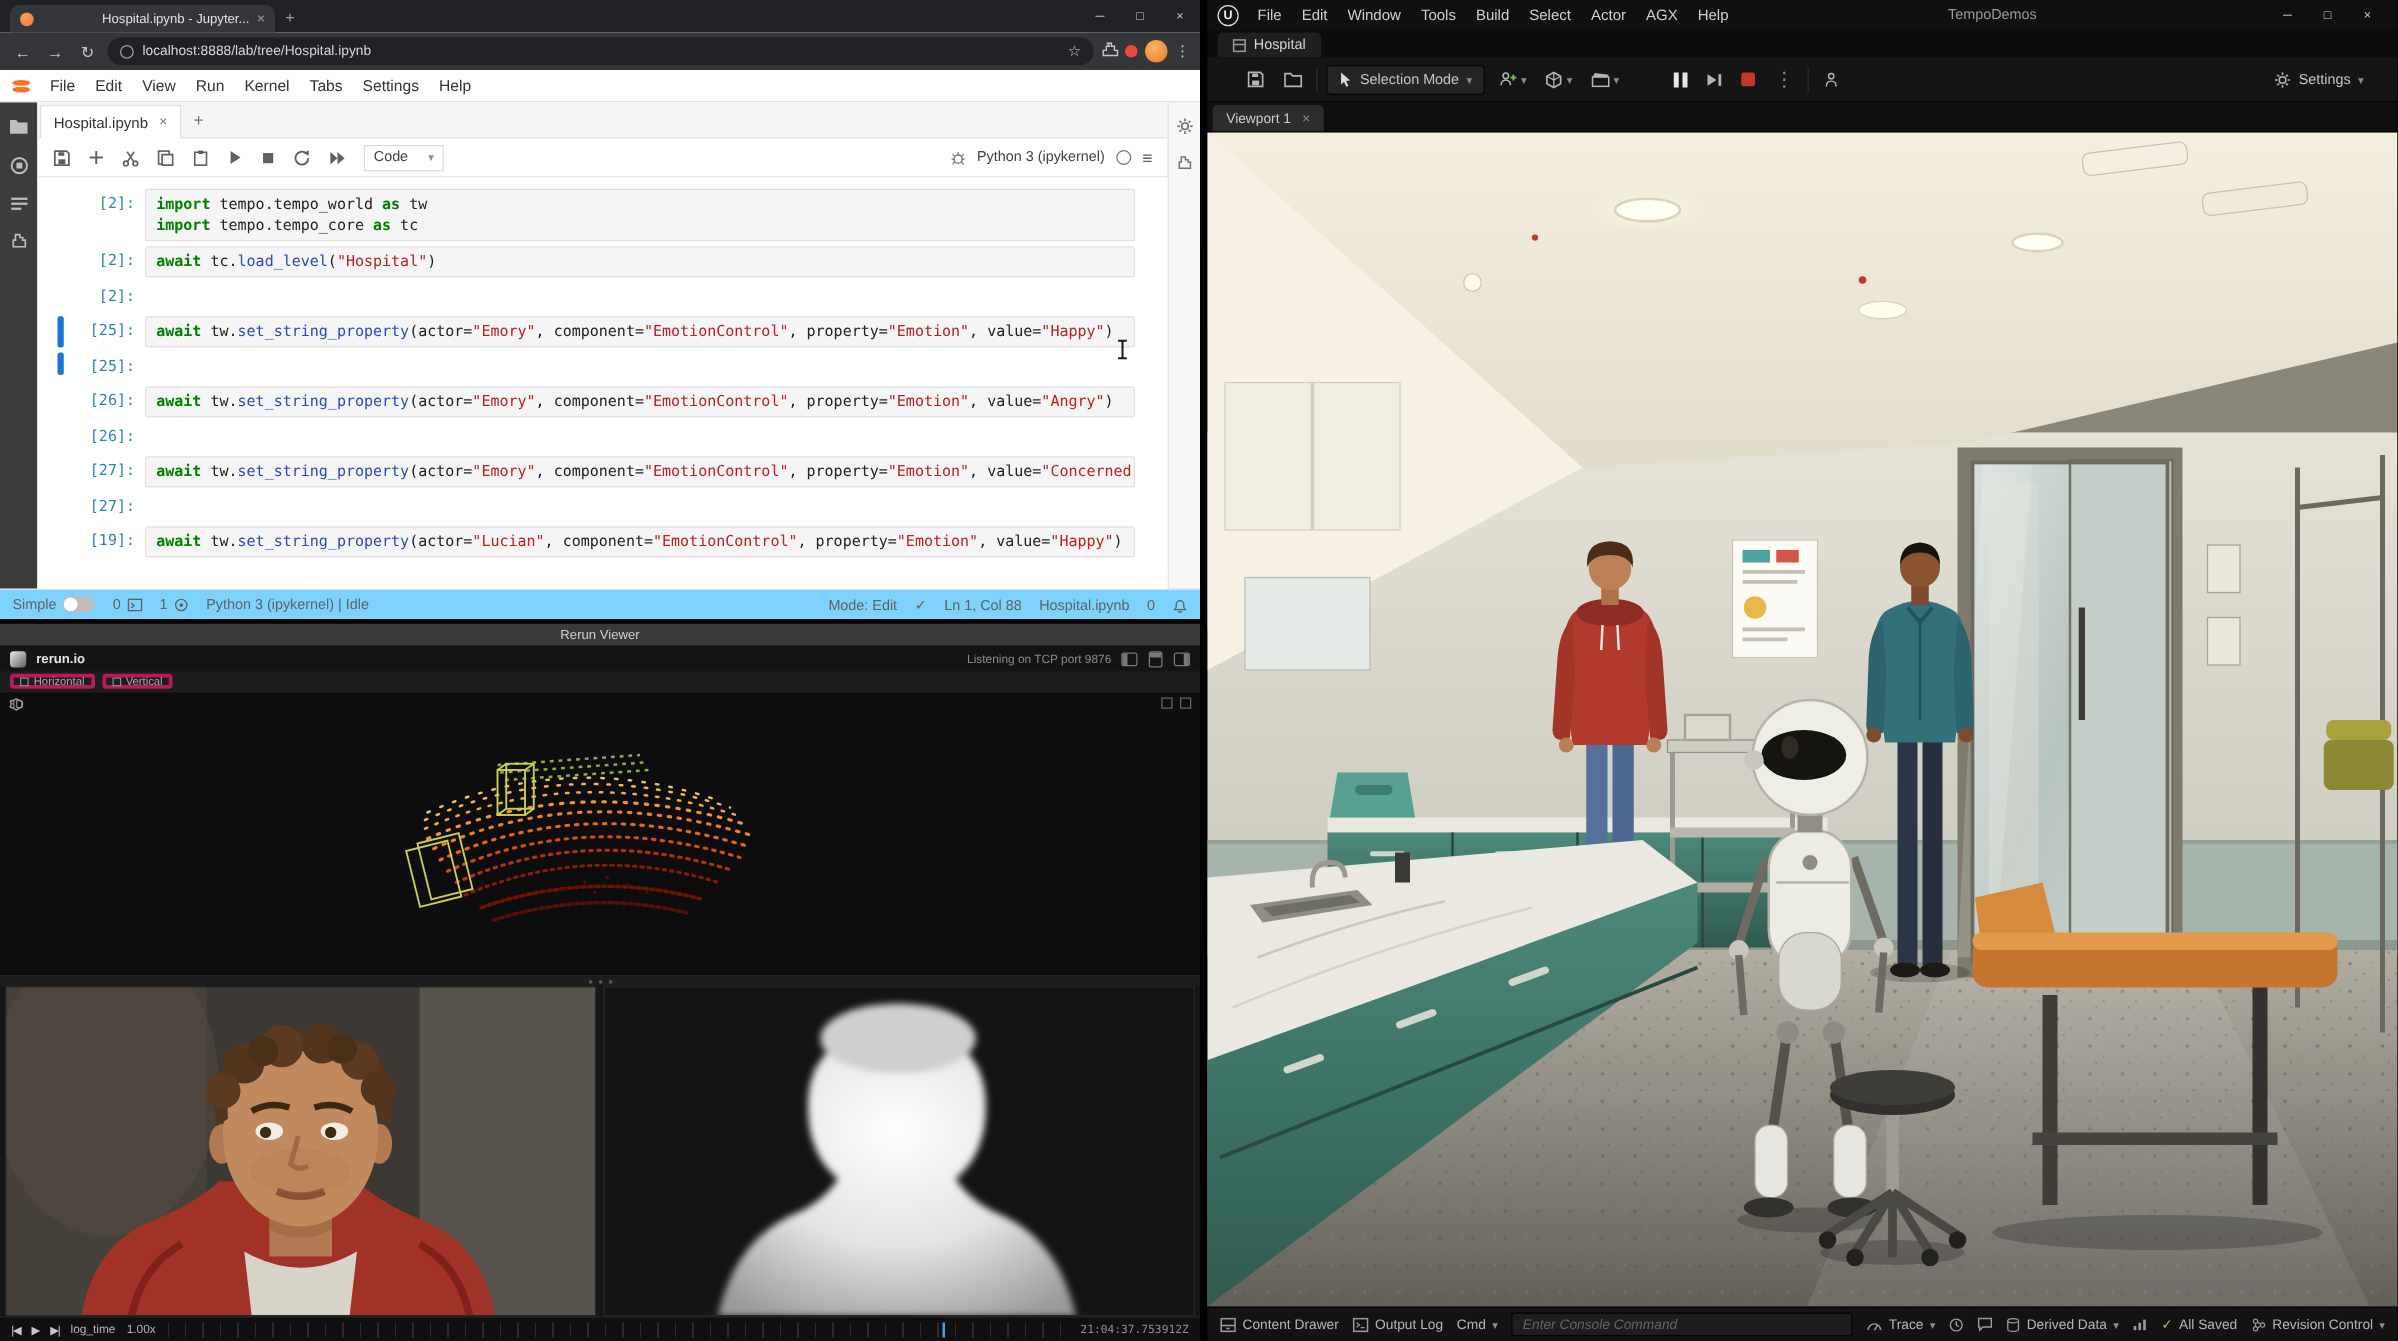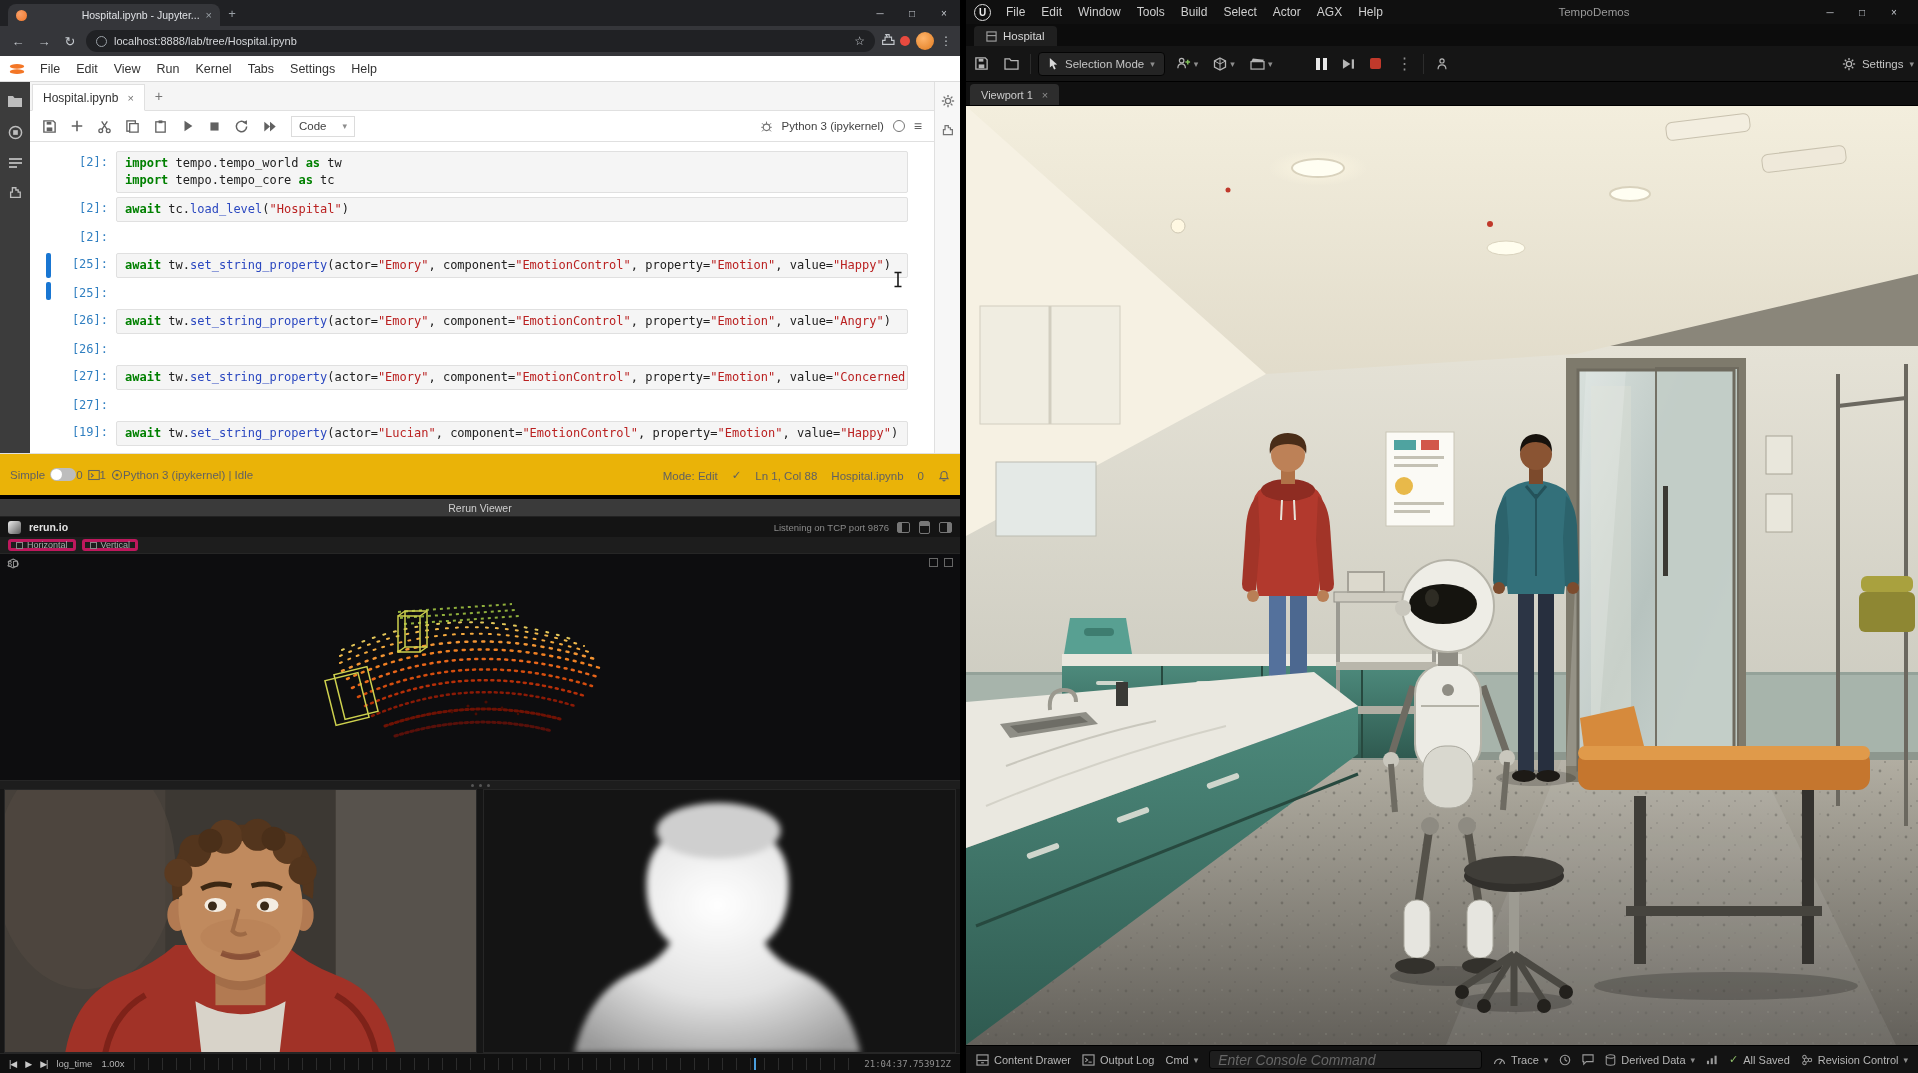--- a/index.html
+++ b/index.html
@@ -59,22 +59,22 @@
   .cellbar{width:5px;border-radius:2px;margin-right:3px;background:transparent;flex:none;}
   .cell.selected .cellbar{background:#1976d2;}
   .prompt{width:62px;flex:none;text-align:right;padding:4px 8px 0 0;color:#307fc1;
           font:12px "DejaVu Sans Mono",monospace;}
   .cellinput{flex:1;background:#f5f5f5;border:1px solid #e0e0e0;border-radius:2px;padding:3px 8px;
              font:12px/17px "DejaVu Sans Mono",monospace;color:#212121;white-space:pre;overflow:hidden;}
   .cell.outrow .cellinput{background:transparent;border-color:transparent;min-height:16px;}
   .tok-kw{color:#008000;font-weight:bold;}
   .tok-str{color:#ba2121;}
   .tok-fn{color:#2b48c0;}
-  .jl-status{height:42px;background:#eab308;border-top:1px solid #e0e0e0;display:flex;align-items:center;
-             gap:0;padding:0 10px;font-size:11.5px;color:#616161;flex:none;}
+  .jl-status{height:24px;background:#7dd3fc;border-top:1px solid #e0e0e0;display:flex;align-items:center;
+             gap:14px;padding:0 10px;font-size:11.5px;color:#616161;flex:none;}
   .toggle{width:26px;height:13px;border-radius:7px;background:#bdbdbd;position:relative;}
   .toggle:before{content:"";position:absolute;left:1px;top:1px;width:11px;height:11px;border-radius:50%;background:#fff;}
   .sb-group{display:flex;align-items:center;gap:5px;}
   .sb-right{margin-left:auto;display:flex;align-items:flex-end;gap:14px;}
   .mouse-cursor{position:absolute;left:893px;top:271px;z-index:60;}
 
   
   #rerun{left:0;top:499px;width:960px;height:574px;background:#161616;display:flex;flex-direction:column;}
   .rr-title{height:18px;background:#3a3a3a;border-bottom:1px solid #222;color:#cfcfcf;font-size:10.5px;
             display:flex;align-items:center;justify-content:center;flex:none;}
@@ -112,41 +112,41 @@
   .ue-titlebar{height:24px;background:#101010;display:flex;align-items:center;gap:2px;padding:0 8px;
                color:#cfcfcf;font-size:12px;flex:none;}
   .ue-logo{width:17px;height:17px;border:1.5px solid #ddd;border-radius:50%;display:flex;align-items:center;
            justify-content:center;color:#eee;font-size:10px;font-weight:bold;margin-right:6px;}
   .ue-titlebar .mi{padding:0 7px;}
   .ue-project{margin-left:auto;color:#9a9a9a;font-size:11.5px;margin-right:16px;}
   .ue-tabrow{height:22px;background:#0c0c0c;display:flex;align-items:flex-end;padding-left:8px;flex:none;}
   .ue-tab{height:20px;background:#1f1f1f;border-radius:4px 4px 0 0;color:#d6d6d6;font-size:11.5px;
           display:flex;align-items:center;gap:6px;padding:0 12px;}
   .ue-toolbar{height:36px;background:#151515;border-bottom:1px solid #000;display:flex;align-items:center;
-              gap:7px;padding:0 4px;color:#c5c5c5;flex:none;}
+              gap:7px;padding:0 27px;color:#c5c5c5;flex:none;}
   .ue-chip{display:flex;align-items:center;gap:6px;background:#242424;border:1px solid #050505;border-radius:4px;
            height:24px;padding:0 9px;font-size:11.5px;}
   .ue-iconbtn{display:flex;align-items:center;gap:3px;padding:0 4px;height:24px;}
   .ue-sep{width:1px;height:20px;background:#2c2c2c;}
   .ue-caret{font-size:9px;color:#8d8d8d;}
   .playpause{display:flex;gap:3px;}
   .playpause i{width:4px;height:12px;background:#e8e8e8;display:block;}
   .stopred{width:11px;height:11px;background:#c0392b;border-radius:2px;}
   .ue-settings{margin-left:auto;display:flex;align-items:center;gap:6px;font-size:11.5px;}
   .ue-vtabrow{height:24px;background:#101010;border-bottom:1px solid #000;display:flex;align-items:flex-end;
               padding-left:4px;flex:none;}
   .ue-vtab{height:21px;background:#2d2d2d;border-radius:4px 4px 0 0;color:#ccc;font-size:11px;
            display:flex;align-items:center;gap:9px;padding:0 11px;}
   .ue-viewport{flex:1;position:relative;overflow:hidden;background:#8a867a;min-height:0;}
   .ue-viewport svg{position:absolute;inset:0;width:100%;height:100%;}
   .ue-bottom{height:28px;background:#131313;border-top:1px solid #000;display:flex;align-items:center;
              gap:11px;padding:0 10px;color:#b5b5b5;font-size:11px;flex:none;}
   .ue-bitem{display:flex;align-items:center;gap:5px;white-space:nowrap;}
   .ue-console{flex:1;min-width:140px;height:19px;background:#1e1e1e;border:1px solid #050505;border-radius:3px;
-              color:#ddd;font-size:14px;padding:0 8px;font-family:"Liberation Sans",sans-serif;}
+              color:#ddd;font-size:11px;padding:0 8px;font-family:"Liberation Sans",sans-serif;}
   .ue-console::placeholder{color:#666;font-style:italic;}
   svg{overflow:visible;}
 </style>
 </head>
 <body>
 
 <div class="window" id="browser">
 
   <div class="c-tabs">
     <div class="c-tab">

